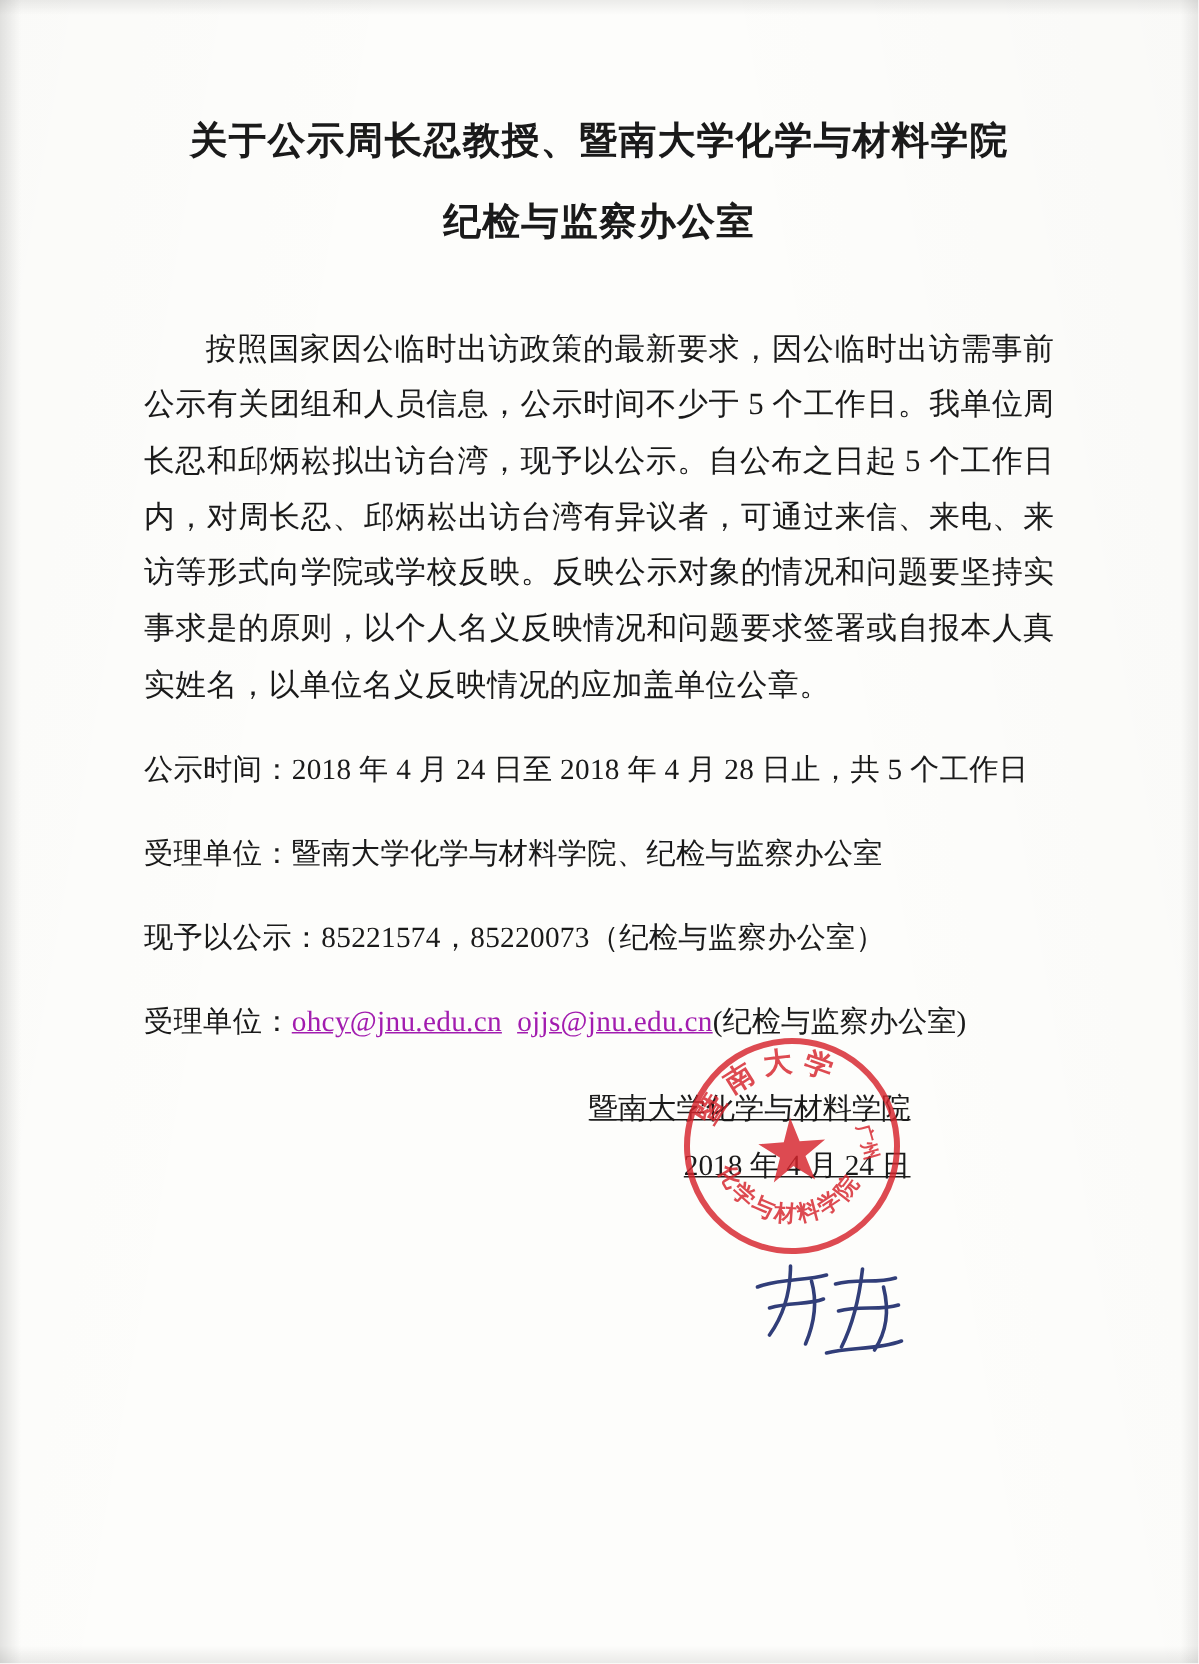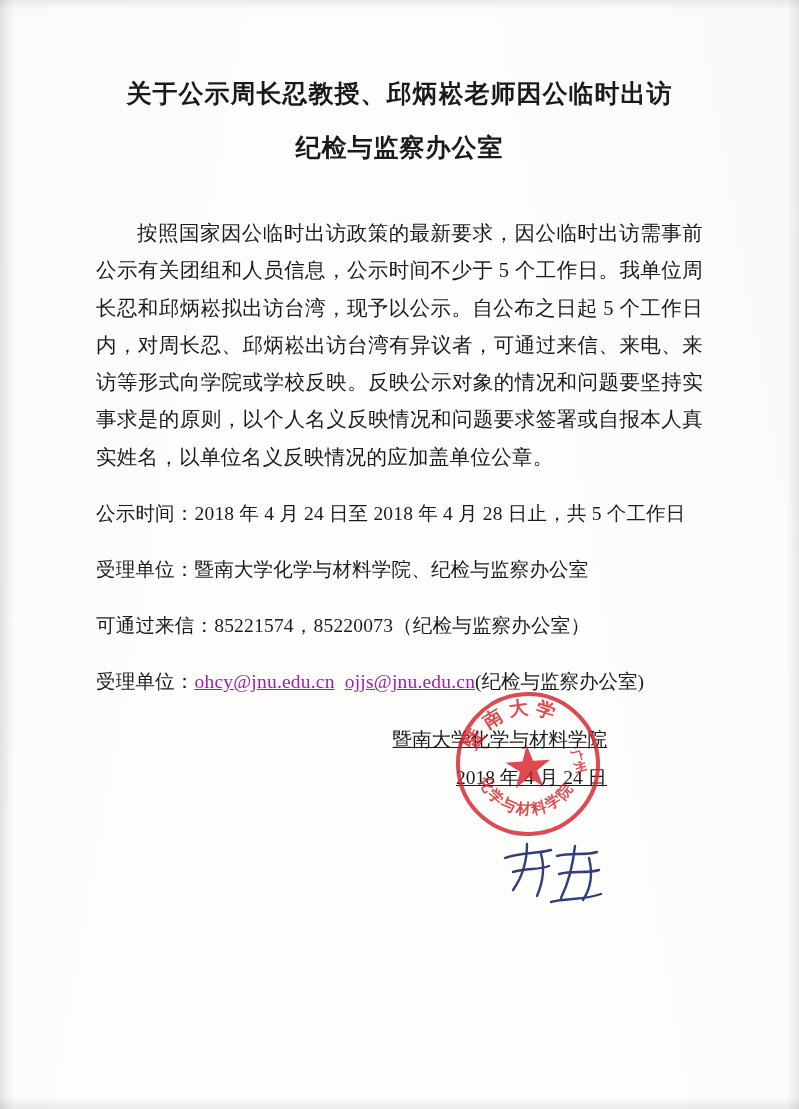--- a/index.html
+++ b/index.html
@@ -145,40 +145,40 @@
 <div class="page">
 
   <div class="edge-shadow-left"></div>
   <div class="edge-shadow-top"></div>
   <div class="edge-shadow-right"></div>
   <div class="edge-shadow-bottom"></div>
 
   <div class="content">
 
     <div class="doc-title">
-      <span class="line">关于公示周长忍教授、邱炳崧老师因公临时出访</span>
+      <span class="line">关于公示周长忍教授、暨南大学化学与材料学院</span>
       <span class="line title-line-2">纪检与监察办公室</span>
     </div>
 
     <div class="body-block">
       <p>按照国家因公临时出访政策的最新要求，因公临时出访需事前公示有关团组和人员信息，公示时间不少于 5 个工作日。我单位周长忍和邱炳崧拟出访台湾，现予以公示。自公布之日起 5 个工作日内，对周长忍、邱炳崧出访台湾有异议者，可通过来信、来电、来访等形式向学院或学校反映。反映公示对象的情况和问题要坚持实事求是的原则，以个人名义反映情况和问题要求签署或自报本人真实姓名，以单位名义反映情况的应加盖单位公章。</p>
     </div>
 
     <div class="meta-block">
 
       <div class="meta-row">
         <span>公示时间：</span><span>2018 年 4 月 24 日至 2018 年 4 月 28 日止，共 5 个工作日</span>
       </div>
 
       <div class="meta-row">
         <span>受理单位：</span><span>暨南大学化学与材料学院、纪检与监察办公室</span>
       </div>
 
       <div class="meta-row">
-        <span>可通过来信：</span><span>85221574，85220073（纪检与监察办公室）</span>
+        <span>现予以公示：</span><span>85221574，85220073（纪检与监察办公室）</span>
       </div>
 
       <div class="meta-row">
         <span>受理单位：</span><span class="email-link">ohcy@jnu.edu.cn</span>&nbsp;&nbsp;<span class="email-link">ojjs@jnu.edu.cn</span><span class="email-note">(纪检与监察办公室)</span>
       </div>
 
     </div>
 
     <div class="sign-block">
       <span class="sign-line">暨南大学化学与材料学院</span>

